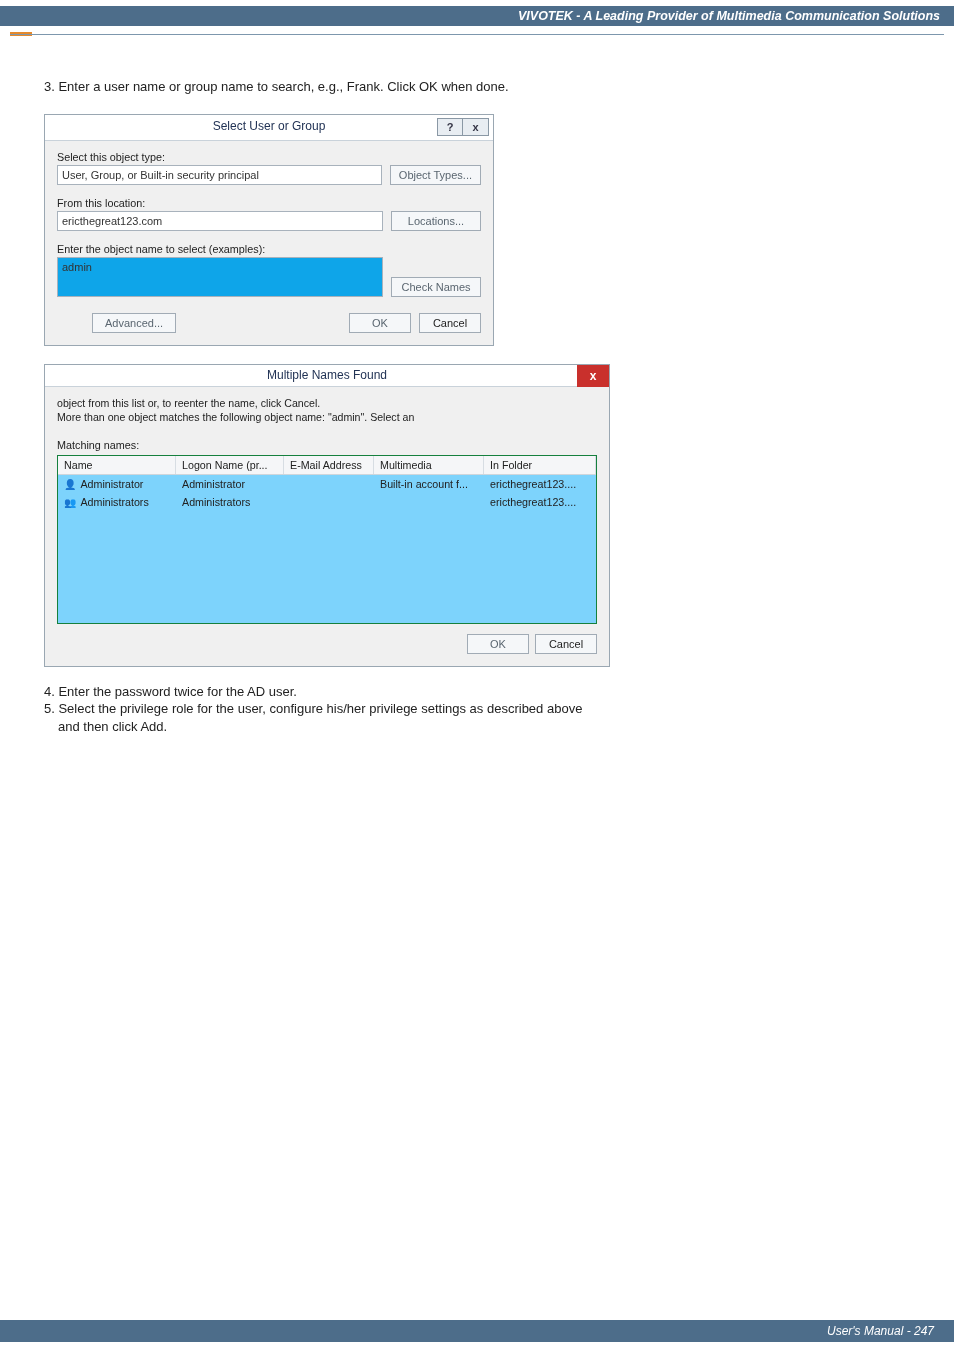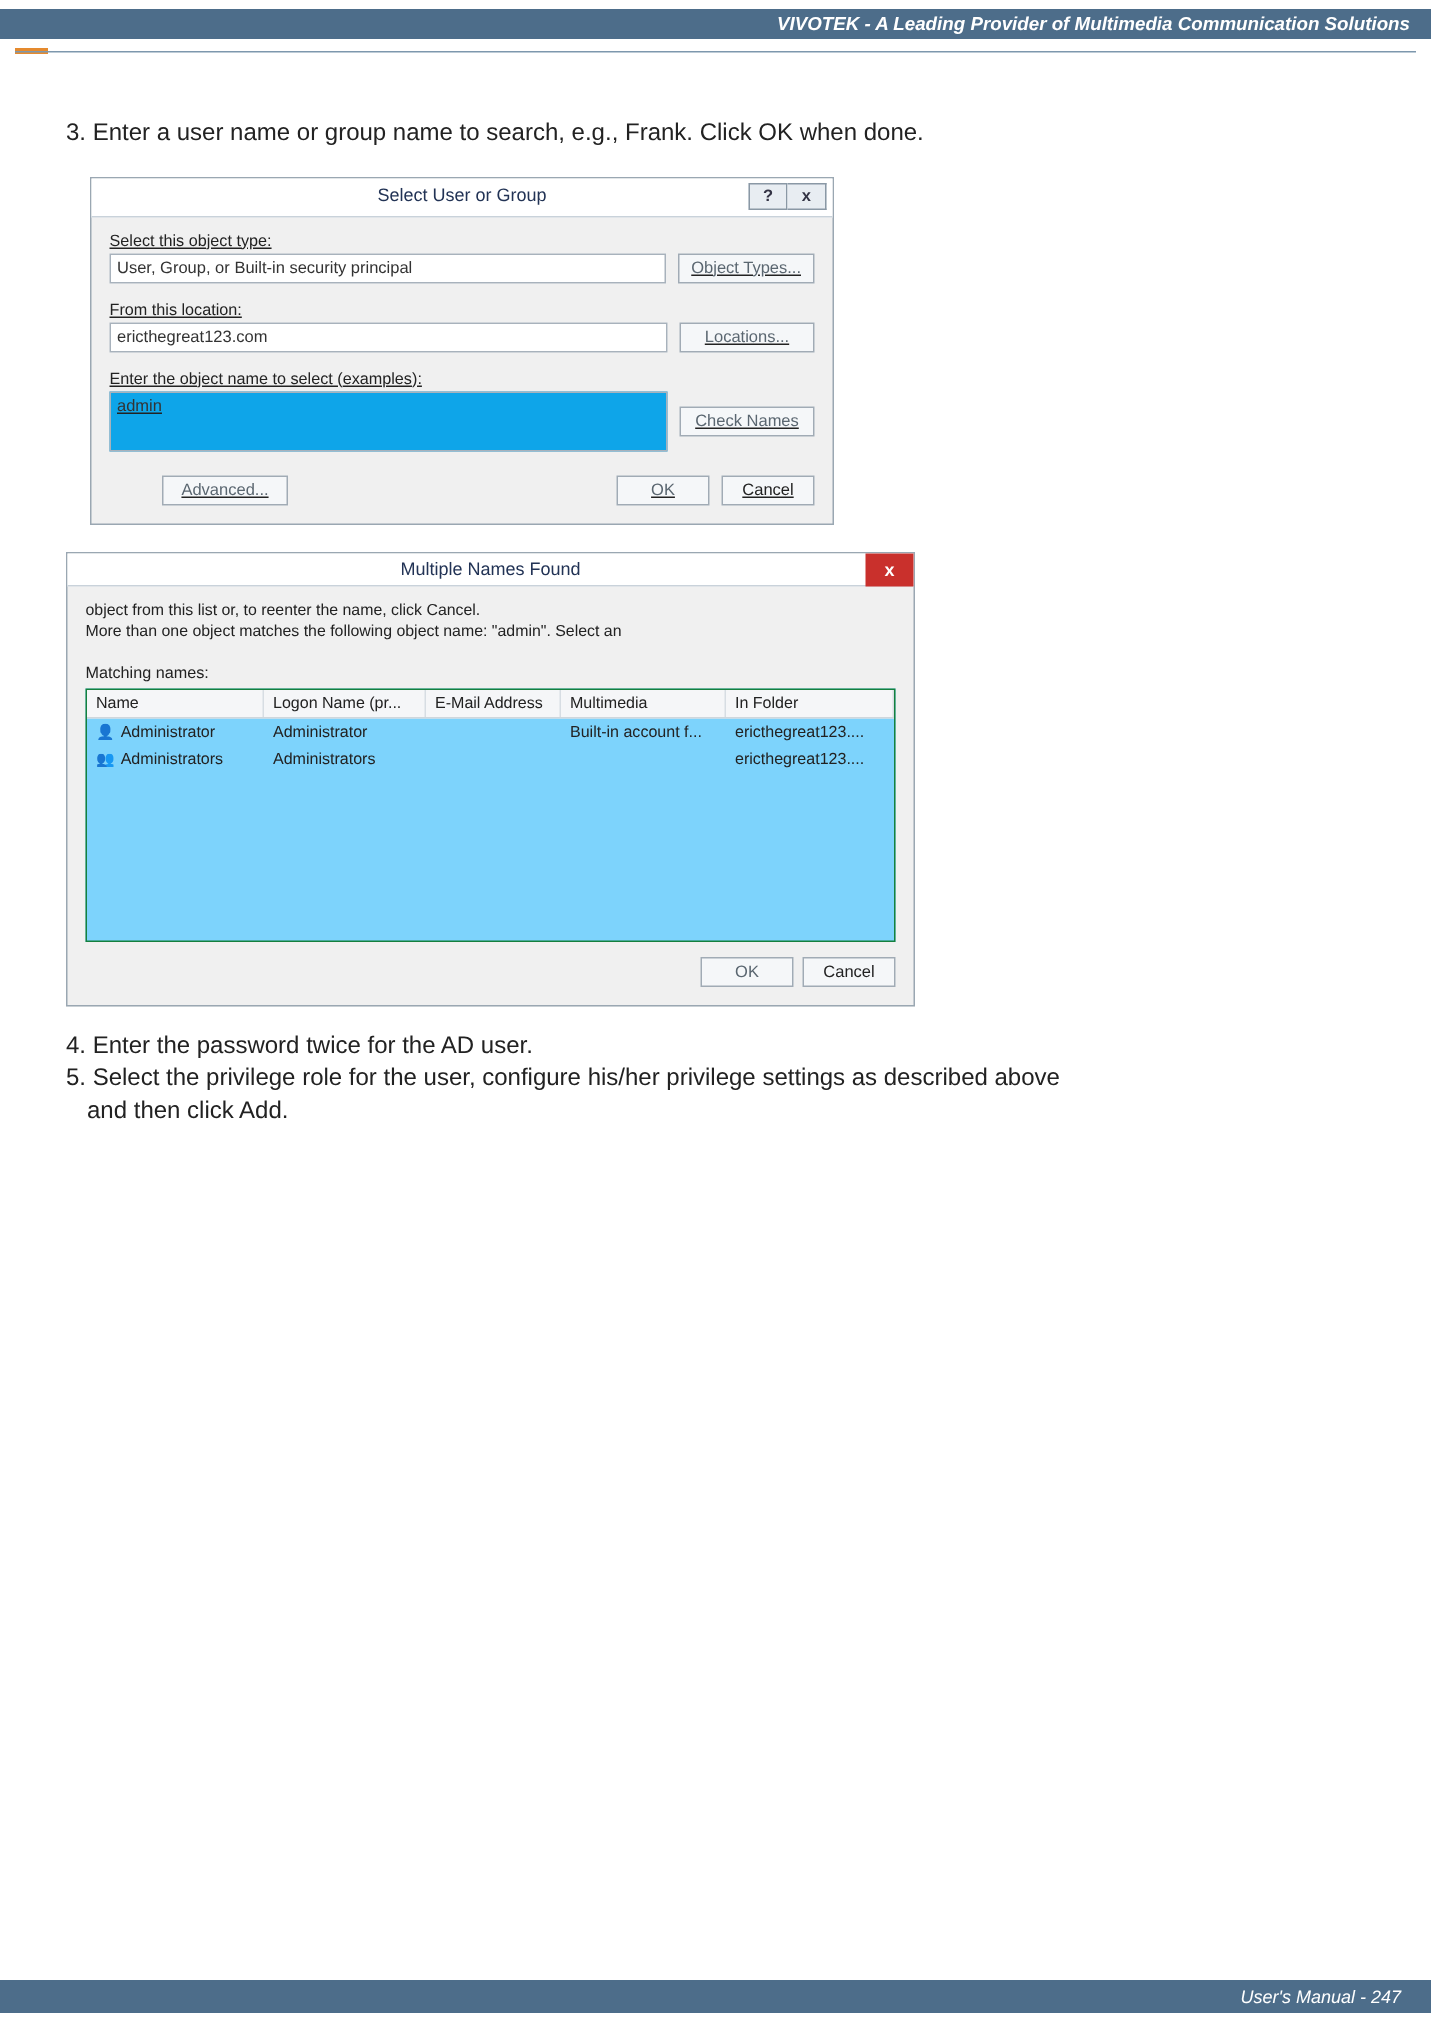--- a/index.html
+++ b/index.html
@@ -8,43 +8,43 @@
 
   
   .hdr { position: relative; height: 52px; }
   .hdr-band { position: absolute; left: 0; right: 0; top: 6px; height: 20px; background: #4d6d8a; }
   .hdr-text { position: absolute; right: 14px; top: 6px; height: 20px; line-height: 20px; color: #fff; font-style: italic; font-weight: bold; font-size: 12.5px; }
   .hdr-thinline { position: absolute; left: 10px; right: 10px; top: 34px; height: 1px; background: #7d97ad; }
   .hdr-orange  { position: absolute; left: 10px; top: 32px; width: 22px; height: 4px; background: #e58a2e; }
 
   
   .content { padding: 26px 44px 0 44px; }
-  .line { font-size: 16px; color: #222; line-height: 1.35; }
+  .line { font-size: 13px; color: #222; line-height: 1.35; }
   .indent1 { padding-left: 14px; }
 
   
   .dlg { border: 1px solid #9aa7b2; background: #f0f0f0; font-size: 11px; color: #222; position: relative; }
   .dlg .titlebar { height: 26px; background: #ffffff; border-bottom: 1px solid #c9d2da; position: relative; }
   .dlg .titlebar .ttl { position: absolute; left: 50%; transform: translateX(-50%); top: 4px; color: #235; font-size: 12px; }
   .dlg .titlebar .winbtns { position: absolute; right: 4px; top: 3px; display: flex; gap: 0; }
   .winbtn { width: 26px; height: 18px; border: 1px solid #8a98a5; background: #e8edf2; display: flex; align-items: center; justify-content: center; font-size: 11px; font-weight: bold; color: #334; }
   .winbtn + .winbtn { border-left: none; }
 
   .dlg .body { padding: 10px 12px 12px 12px; }
   .lbl { font-size: 10.8px; color: #222; margin-bottom: 2px; }
   .txtbox { width: 100%; height: 20px; border: 1px solid #a8b2bc; background: #fff; padding: 0 4px; font-size: 11px; color: #333; }
-  .row { display: flex; align-items: center; gap: 8px; }
+  .row { display: flex; align-items: flex-end; gap: 8px; }
   .col-grow { flex: 1 1 auto; }
   .btn { height: 20px; min-width: 90px; border: 1px solid #a1abb5; background: #f5f7f9; font-size: 11px; color: #5a6670; padding: 0 8px; display: inline-flex; align-items: center; justify-content: center; }
   .btn.enabled { color: #222; }
   .btn.small { min-width: 62px; }
   .btn-row-right { display: flex; justify-content: flex-end; gap: 6px; margin-top: 10px; }
 
   
-  .dlg-select { width: 496px; margin-left: 16px; text-decoration: underline; }
+  .dlg-select { width: 450px; margin-left: 0; }
 
   .section-gap { height: 12px; }
 
   .bigtxt { width: 100%; height: 40px; border: 1px solid #a8b2bc; background: #0ea5e9; padding: 3px 4px; font-size: 11px; color: #333; }
 
   
   .dlg-multi { width: 566px; margin-top: 18px; }
   .dlg-multi .titlebar2 { height: 22px; background: #fff; position: relative; border-bottom: 1px solid #c9d2da; }
   .dlg-multi .titlebar2 .ttl2 { position: absolute; left: 50%; transform: translateX(-50%); top: 3px; color: #235; font-size: 12px; }
   .dlg-multi .titlebar2 .closex { position: absolute; right: 0; top: 0; width: 32px; height: 22px; background: #c9302c; color: #fff; font-size: 12px; font-weight: bold; display: flex; align-items: center; justify-content: center; }

